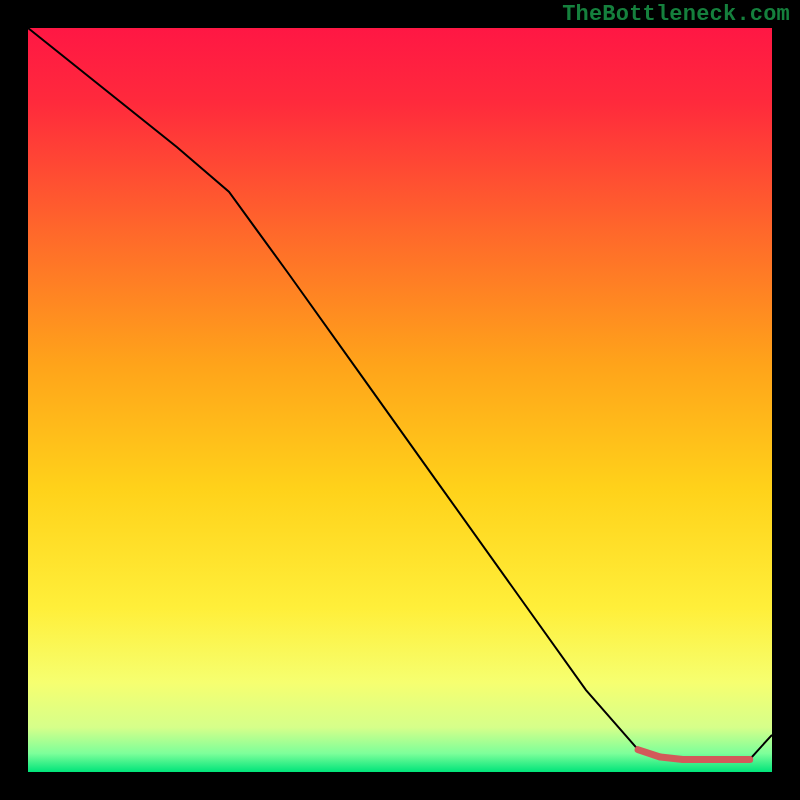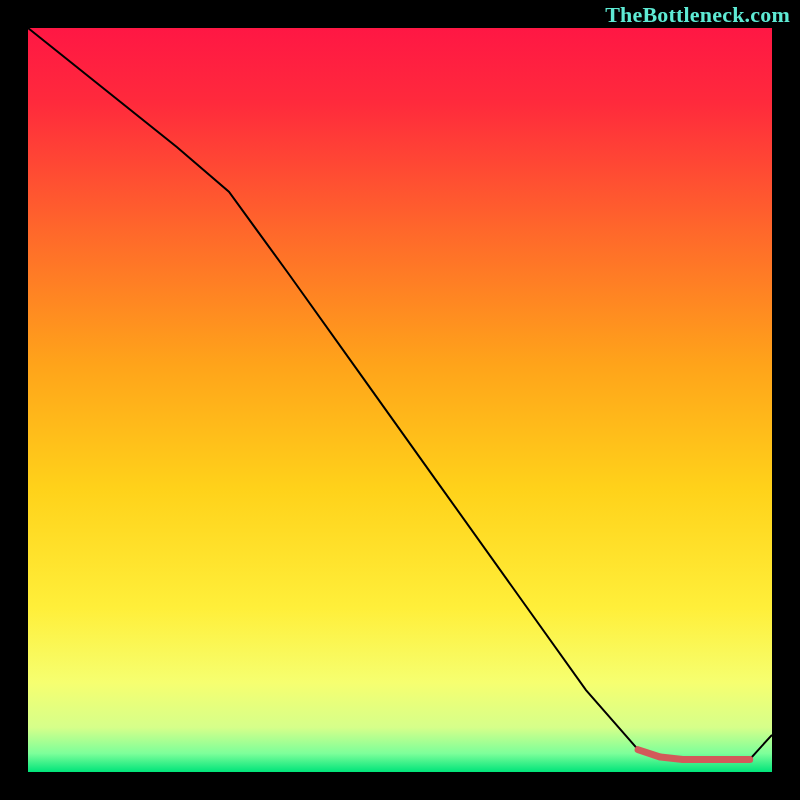--- a/index.html
+++ b/index.html
@@ -13,24 +13,24 @@
   .canvas {
     position: relative;
     width: 800px;
     height: 800px;
     background: #000;
   }
   .watermark {
     position: absolute;
     top: 2px;
     right: 10px;
-    font-family: Liberation Serif, serif;
+    font-family: Liberation Mono, monospace;
     font-size: 22px;
     font-weight: 600;
-    color: #5eead4;
+    color: #15803d;
     letter-spacing: 0.2px;
   }
   svg {
     position: absolute;
     top: 0;
     left: 0;
   }
 </style>
 </head>
 <body>

